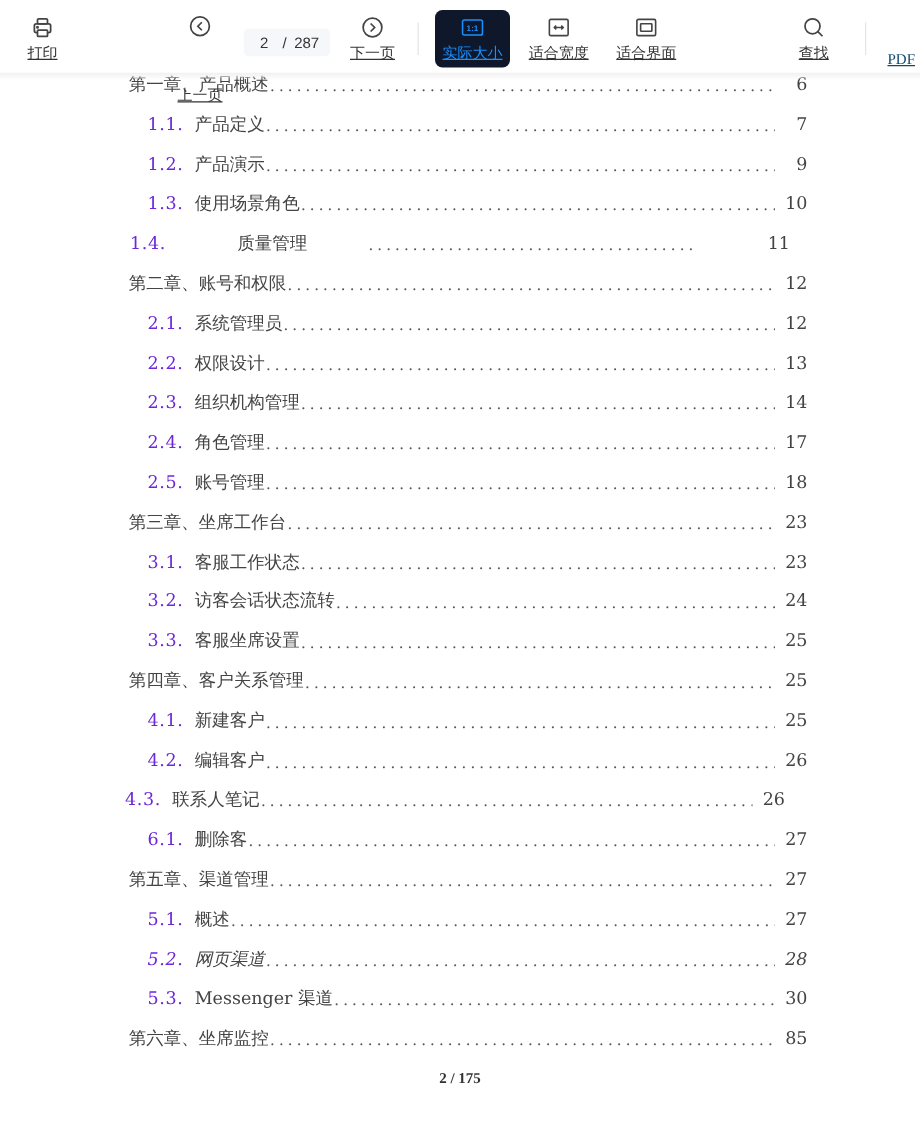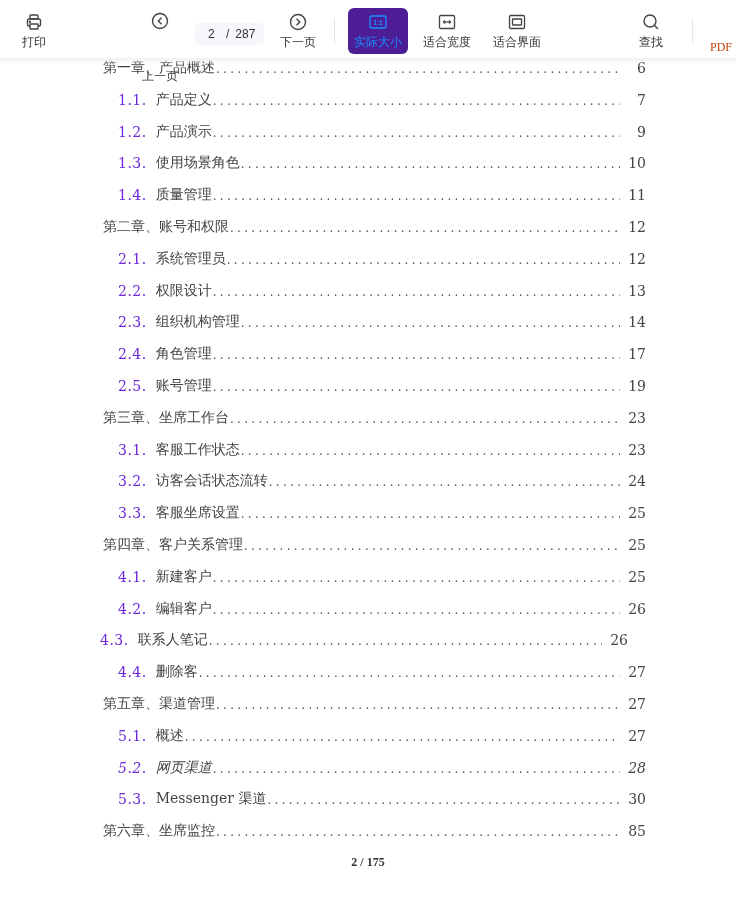--- a/index.html
+++ b/index.html
@@ -9,22 +9,22 @@
   .toolbar {
     position: absolute; left: 0; top: 0; width: 736px; height: 58px;
     background: #ffffff; z-index: 2;
   }
   .tb-btn {
     position: absolute; top: 8px; height: 46px;
     display: flex; flex-direction: column; align-items: center; justify-content: flex-start;
     font-size: 12px; color: #333; cursor: pointer;
   }
   .tb-btn .ico { width: 20px; height: 20px; margin-top: 4px; margin-bottom: 3px; display: flex; align-items: center; justify-content: center; }
-  .tb-btn .lbl { line-height: 14px; white-space: nowrap; }
-  .tb-btn.active { background: #4c1d95; border-radius: 6px; color: #1890ff; }
+  .tb-btn .lbl { line-height: 14px; white-space: nowrap; text-decoration: underline; }
+  .tb-btn.active { background: #0f172a; border-radius: 6px; color: #1890ff; }
 
   .page-input {
     position: absolute; left: 195px; top: 23px; width: 69px; height: 22px;
     background: #f5f7fa; border-radius: 4px; font-size: 12px; color: #333;
     display: flex; align-items: center; padding-left: 13px;
   }
   .page-input .cur { width: 18px; }
   .page-input .sep { margin: 0 6px 0 0; }
 
   .divider { position: absolute; top: 18px; width: 1px; height: 26px; background: #e5e5e5; }
@@ -140,21 +140,21 @@
         <line x1="12.3" y1="12.3" x2="16" y2="16"></line>
       </svg>
     </span>
     <span class="lbl">查找</span>
   </div>
 
   <div class="divider" style="left:692px;"></div>
 
   <div class="tb-btn" style="left:710px;width:40px;align-items:flex-start;">
     <span class="ico" style="visibility:hidden;"></span>
-    <span class="lbl" style="font-family:'Liberation Serif',serif;color:#c2410c;margin-top:12px;">PDF</span>
+    <span class="lbl" style="font-family:'Liberation Serif',serif;color:#0c4a6e;margin-top:12px;">PDF</span>
   </div>
 </div>
 
 <div class="doc-shadow"></div>
 
 <div class="toc" id="toc">
     <div class="toc-row" style="left: 103px; width: 543px; top: 5px;">
       <span class="title">第一章、产品概述</span>
       <span class="dots">........................................................................................................................................................................................................</span>
       <span class="pg">6</span>
@@ -170,21 +170,21 @@
       <span class="title">产品演示</span>
       <span class="dots">........................................................................................................................................................................................................</span>
       <span class="pg">9</span>
     </div>
     <div class="toc-row" style="left: 118px; width: 528px; top: 100.4px;">
       <span class="num">1.3.</span>
       <span class="title">使用场景角色</span>
       <span class="dots">........................................................................................................................................................................................................</span>
       <span class="pg">10</span>
     </div>
-    <div class="toc-row" style="left: 118px; width: 528px; top: 132.2px;">
+    <div class="toc-row" style="left: 104px; width: 528px; top: 132.2px; gap: 48px;">
       <span class="num">1.4.</span>
       <span class="title">质量管理</span>
       <span class="dots">........................................................................................................................................................................................................</span>
       <span class="pg">11</span>
     </div>
     <div class="toc-row" style="left: 103px; width: 543px; top: 164px;">
       <span class="title">第二章、账号和权限</span>
       <span class="dots">........................................................................................................................................................................................................</span>
       <span class="pg">12</span>
     </div>
@@ -209,21 +209,21 @@
     <div class="toc-row" style="left: 118px; width: 528px; top: 291.2px;">
       <span class="num">2.4.</span>
       <span class="title">角色管理</span>
       <span class="dots">........................................................................................................................................................................................................</span>
       <span class="pg">17</span>
     </div>
     <div class="toc-row" style="left: 118px; width: 528px; top: 323px;">
       <span class="num">2.5.</span>
       <span class="title">账号管理</span>
       <span class="dots">........................................................................................................................................................................................................</span>
-      <span class="pg">19</span>
+      <span class="pg">18</span>
     </div>
     <div class="toc-row" style="left: 103px; width: 543px; top: 354.8px;">
       <span class="title">第三章、坐席工作台</span>
       <span class="dots">........................................................................................................................................................................................................</span>
       <span class="pg">23</span>
     </div>
     <div class="toc-row" style="left: 118px; width: 528px; top: 386.6px;">
       <span class="num">3.1.</span>
       <span class="title">客服工作状态</span>
       <span class="dots">........................................................................................................................................................................................................</span>
@@ -258,21 +258,21 @@
       <span class="dots">........................................................................................................................................................................................................</span>
       <span class="pg">26</span>
     </div>
     <div class="toc-row" style="left: 100px; width: 528px; top: 577.4px;">
       <span class="num">4.3.</span>
       <span class="title">联系人笔记</span>
       <span class="dots">........................................................................................................................................................................................................</span>
       <span class="pg">26</span>
     </div>
     <div class="toc-row" style="left: 118px; width: 528px; top: 609.2px;">
-      <span class="num">4.4.</span>
+      <span class="num">6.1.</span>
       <span class="title">删除客</span>
       <span class="dots">........................................................................................................................................................................................................</span>
       <span class="pg">27</span>
     </div>
     <div class="toc-row" style="left: 103px; width: 543px; top: 641px;">
       <span class="title">第五章、渠道管理</span>
       <span class="dots">........................................................................................................................................................................................................</span>
       <span class="pg">27</span>
     </div>
     <div class="toc-row" style="left: 118px; width: 528px; top: 672.8px;">

